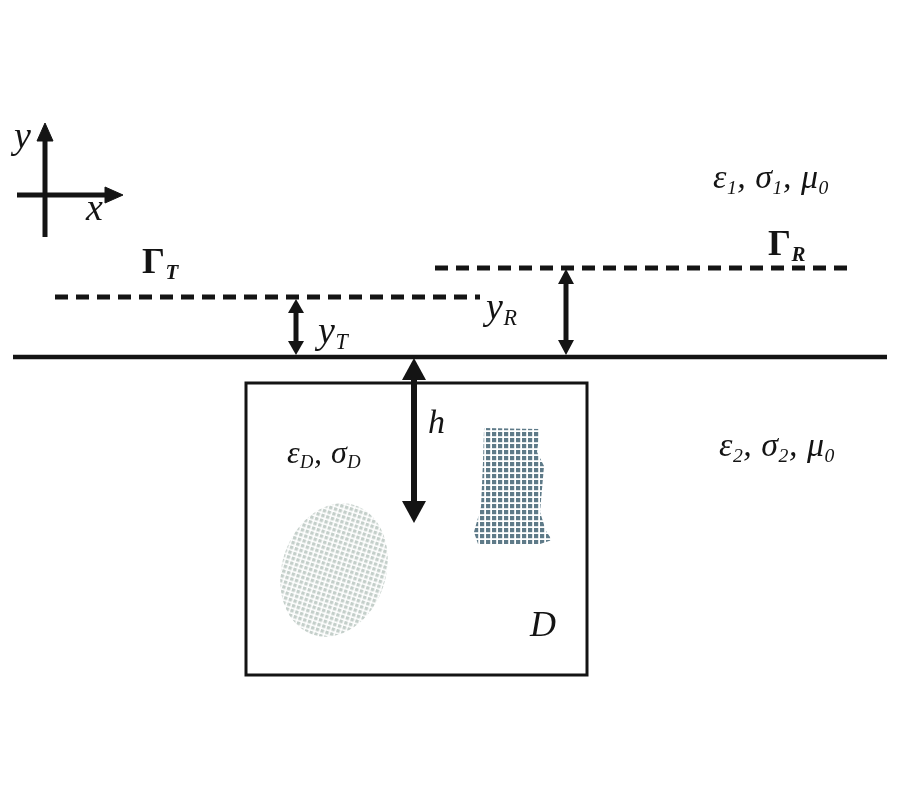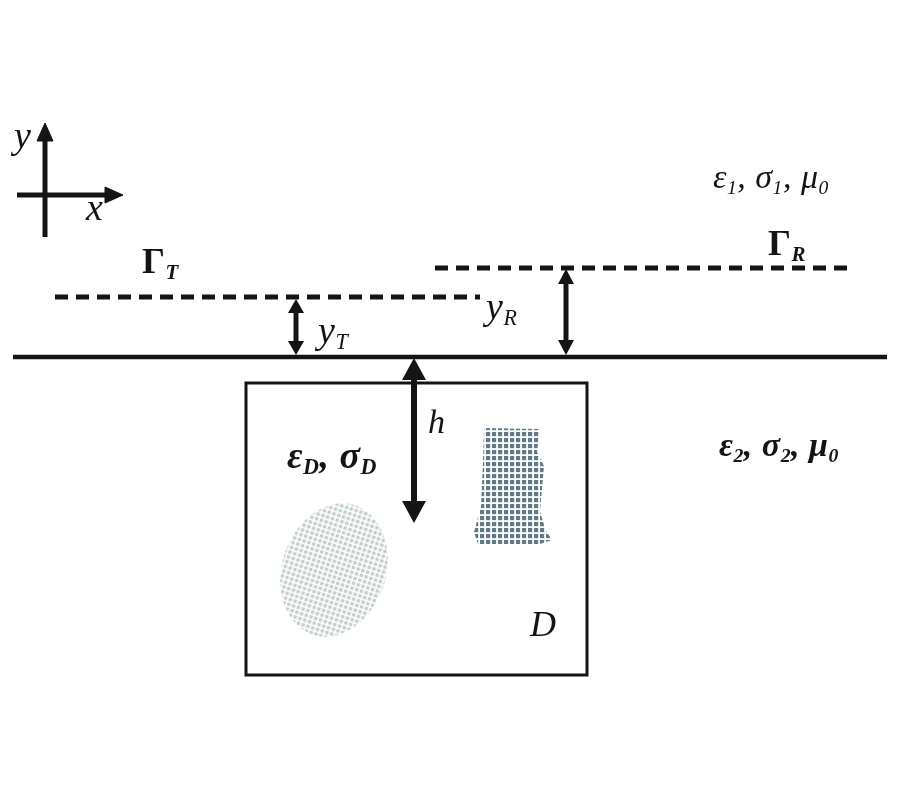--- a/index.html
+++ b/index.html
@@ -28,21 +28,21 @@
   .lbl sub {
     font-size: 58%;
     font-style: italic;
     vertical-align: -0.28em;
     line-height: 0;
   }
   .fs-axes   { font-size: 38px; }
   .fs-gamma  { font-size: 36px; font-weight: bold; text-align: center; }
   .fs-height { font-size: 38px; }
   .fs-medium { font-size: 34px; }
-  .fs-domain { font-size: 38px; font-weight: bold; }
+  .fs-domain { font-size: 32px; }
   .fs-h      { font-size: 34px; }
   .fs-D      { font-size: 36px; }
 </style>
 </head>
 <body>
 
 <div class="stage">
 
   <svg class="layer" width="900" height="800" viewBox="0 0 900 800">
     <defs>
@@ -95,21 +95,21 @@
     </g>
   </svg>
 
   <div class="lbl fs-axes" style="left:14px; top:116px;">y</div>
   <div class="lbl fs-axes" style="left:86px; top:188px;">x</div>
 
   <div class="lbl fs-medium" style="left:713px; top:160px;">
     <span>ε</span><sub>1</sub><span>, </span><span>σ</span><sub>1</sub><span>, </span><span>μ</span><sub>0</sub>
   </div>
 
-  <div class="lbl fs-medium" style="left:719px; top:428px;font-weight:bold;">
+  <div class="lbl fs-medium" style="left:719px; top:428px;">
     <span>ε</span><sub>2</sub><span>, </span><span>σ</span><sub>2</sub><span>, </span><span>μ</span><sub>0</sub>
   </div>
 
   <div class="lbl fs-domain" style="left:287px; top:436px;">
     <span>ε</span><sub>D</sub><span>, </span><span>σ</span><sub>D</sub>
   </div>
 
   <div class="lbl fs-gamma" style="left:142px; top:243px;">
     <span class="base-upright">Γ</span><sub>T</sub>
   </div>

